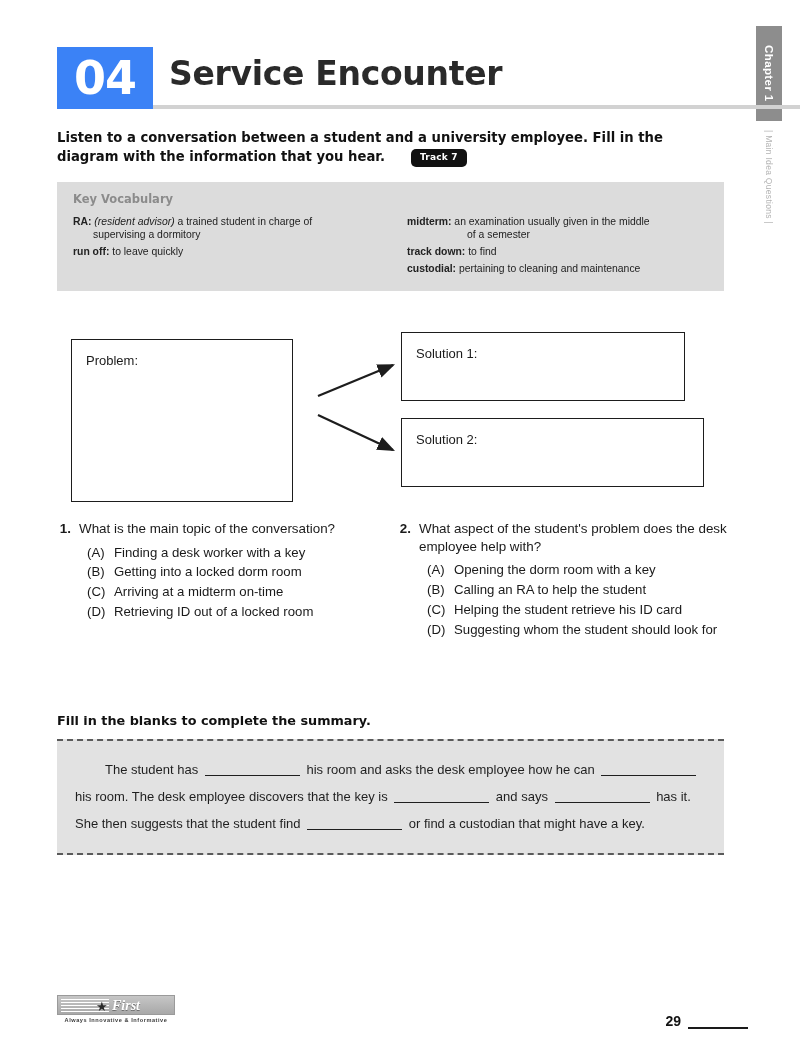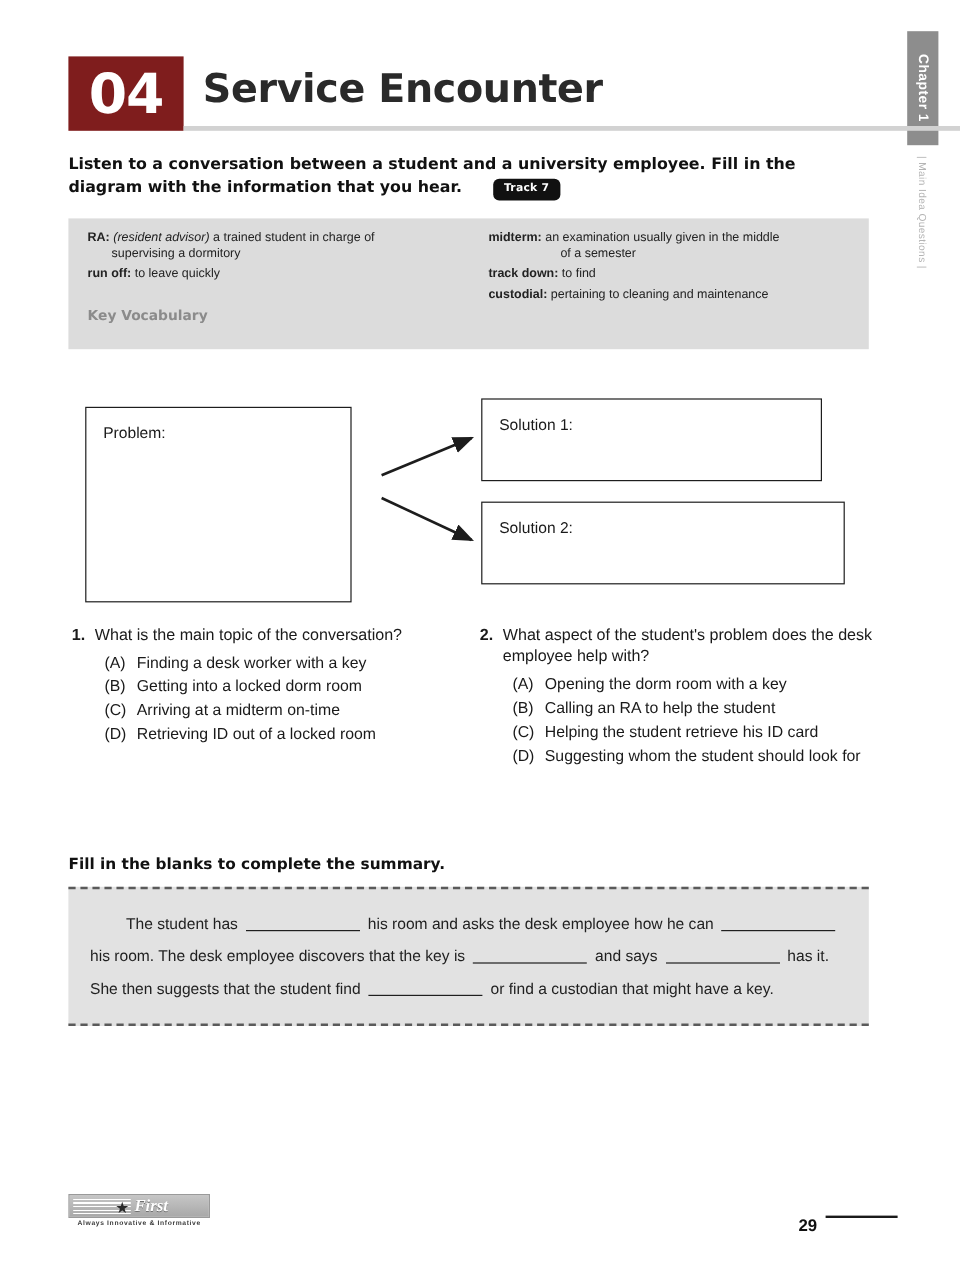--- a/index.html
+++ b/index.html
@@ -66,21 +66,21 @@
   
   #header {
     position: relative;
     margin-top: 47px;
     height: 62px;
   }
   #chapter-number {
     position: absolute;
     left: 0; top: 0;
     width: 96px; height: 62px;
-    background: #7f1d1d;
+    background: #3b82f6;
     color: #ffffff;
     font-size: 46px;
     font-weight: bold;
     letter-spacing: -1px;
     display: flex;
     align-items: center;
     justify-content: center;
     font-family: "DejaVu Sans", sans-serif;
   }
   #header-title {
@@ -290,21 +290,21 @@
     font-size: 5.6px;
     font-weight: bold;
     letter-spacing: .55px;
     color: #3a3a3a;
     text-align: center;
   }
   #page-number {
     position: absolute;
     right: 0; bottom: 8px;
     display: flex;
-    align-items: flex-start;
+    align-items: flex-end;
     gap: 7px;
   }
   #page-number .pnum {
     font-size: 14px;
     font-weight: bold;
     color: #111;
   }
   #page-number .pline {
     width: 60px;
     height: 2px;
@@ -329,20 +329,21 @@
     <div id="chapter-number">04</div>
     <div id="header-title">Service Encounter</div>
     <div id="header-rule"></div>
   </div>
 
   <div id="directions">
     <span>Listen to a conversation between a student and a university employee. Fill in the diagram with the information that you hear.</span><span id="track-badge">Track 7</span>
   </div>
 
   <div id="vocab-box">
+    <div id="vocab-heading">Key Vocabulary</div>
     <div id="vocab-cols">
 
       <div class="vocab-col left">
         <div class="vocab-entry">
           <span class="term">RA:</span>
           <span class="gloss">(resident advisor)</span><span> a trained student in charge of</span>
           <span class="cont">supervising a dormitory</span>
         </div>
         <div class="vocab-entry">
           <span class="term">run off:</span><span> to leave quickly</span>
@@ -356,21 +357,20 @@
         </div>
         <div class="vocab-entry">
           <span class="term">track down:</span><span> to find</span>
         </div>
         <div class="vocab-entry">
           <span class="term">custodial:</span><span> pertaining to cleaning and maintenance</span>
         </div>
       </div>
 
     </div>
-    <div id="vocab-heading">Key Vocabulary</div>
   </div>
 
   <div id="diagram">
     <svg id="arrows" viewBox="0 0 667 163">
       <defs>
         <marker id="ah" markerWidth="9" markerHeight="9" refX="7" refY="3.2" orient="auto" markerUnits="strokeWidth">
           <path d="M0,0 L8,3.2 L0,6.4 z" fill="#1d1d1d"></path>
         </marker>
       </defs>
       <line x1="261" y1="73" x2="336" y2="42" stroke="#1d1d1d" stroke-width="2.2" marker-end="url(#ah)"></line>

